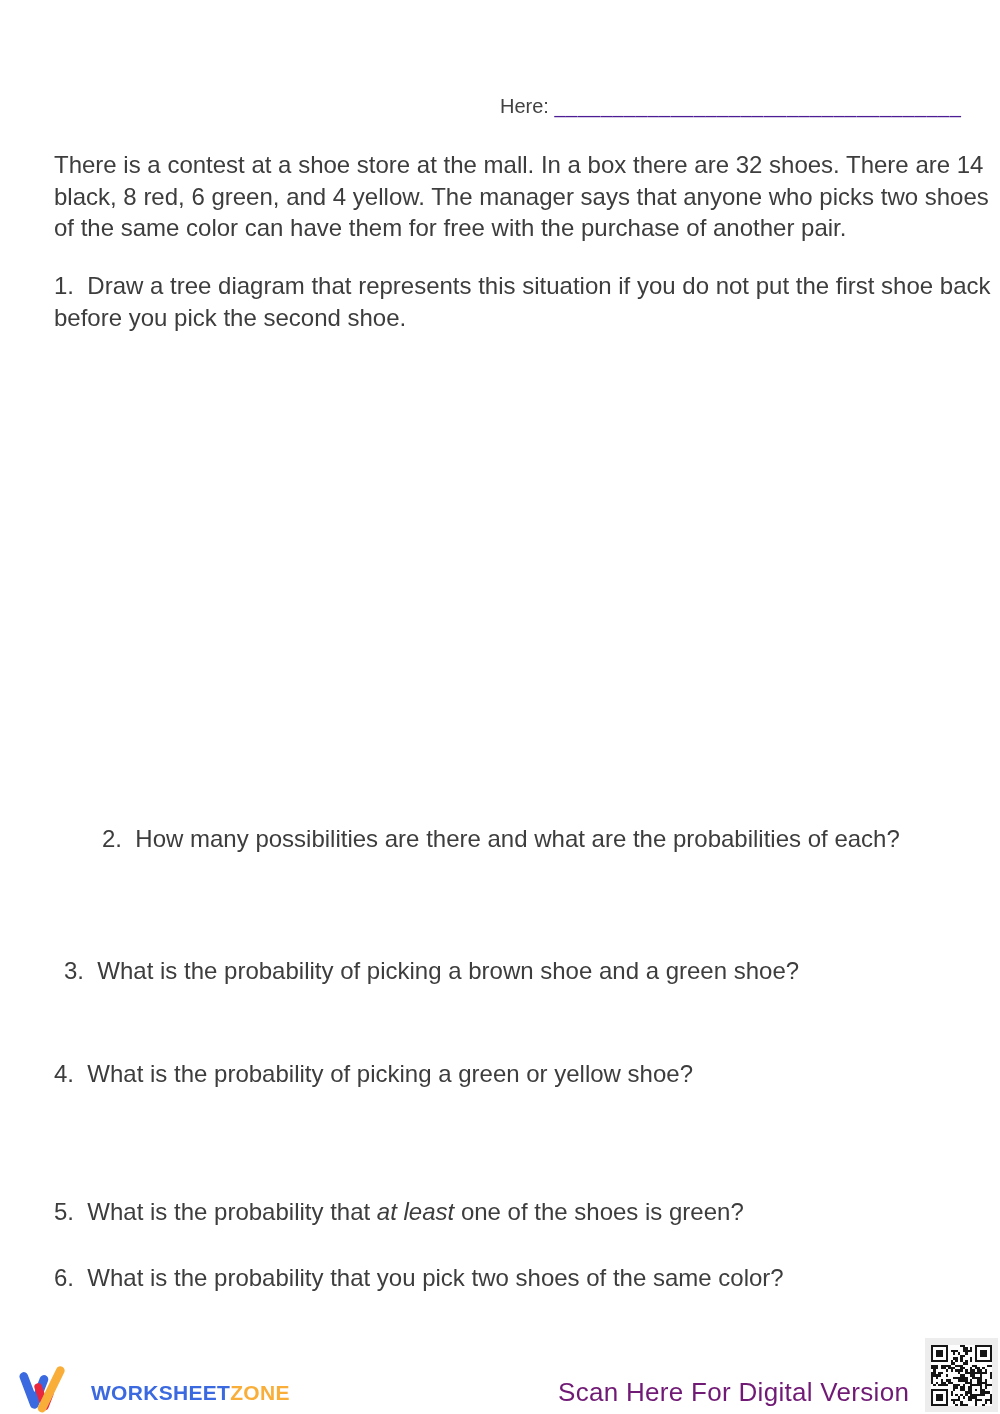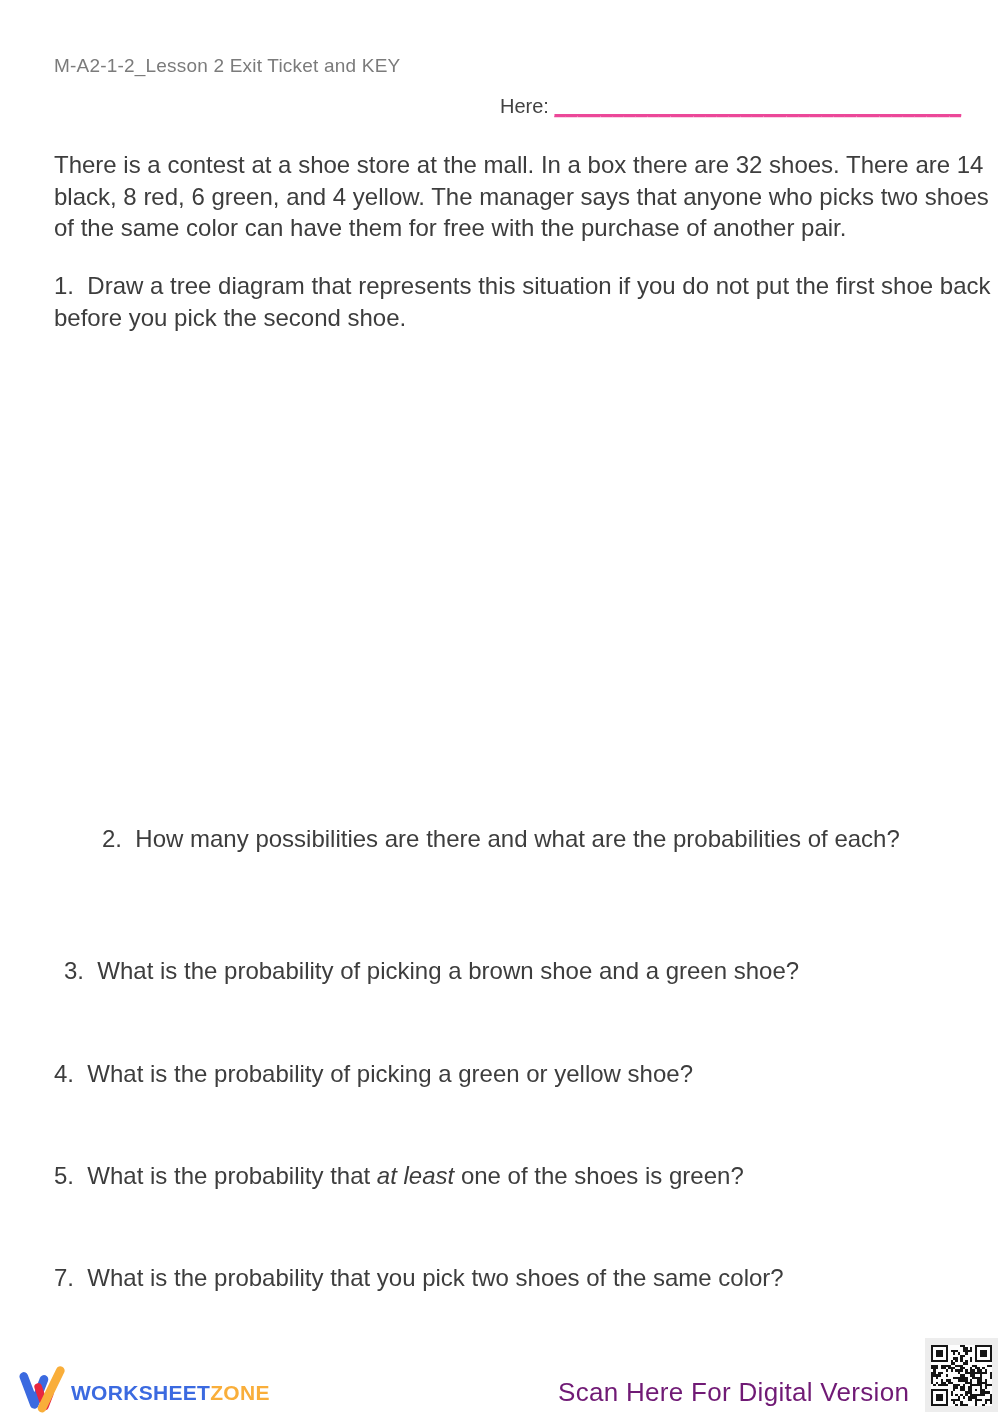--- a/index.html
+++ b/index.html
@@ -17,84 +17,83 @@
     font-size:19px;
     color:#7b7b7b;
     letter-spacing:.2px;
   }
   .name-line{
     left:500px;top:95px;
     font-size:20px;
     color:#424242;
     white-space:pre;
   }
-  .name-blank{letter-spacing:.5px;color:#ec4899;text-decoration:underline;}
+  .name-blank{letter-spacing:.5px;color:#4c1d95;}
   .text-block{
     left:54px;width:940px;
     font-size:24px;
     line-height:31.6px;
     color:#3d3d3d;
     white-space:pre-wrap;
   }
   .intro{top:149px;}
   .q1{top:270px;}
   .q2{top:823px;margin-left:48px;}
   .q3{top:955px;margin-left:10px;}
   .q4{top:1058px;}
-  .q5{top:1160px;}
+  .q5{top:1196px;}
   .q6{top:1262px;}
   .it{font-style:italic;}
   .logo-mark{left:18px;top:1363px;width:50px;height:50px;}
   .brand{
     left:71px;top:1381px;
     font-size:21px;
     font-weight:bold;
     letter-spacing:.3px;
     white-space:pre;
   }
-  .brand-worksheet{color:#3b6ae0;}
+  .brand-worksheet{color:#3b6ae0;margin-left:20px;}
   .brand-zone{color:#f9ae3a;}
   .scan-text{
     left:558px;top:1377px;
     font-size:26px;
     color:#701a75;
     letter-spacing:.3px;
   }
   .qr-box{
     left:925px;top:1338px;
     width:73px;height:74px;
     background:#ededed;
     display:flex;align-items:center;justify-content:center;
   }
 </style>
 </head>
 <body>
 
 <div class="page">
 
-  <div class="abs doc-title">M-A2-1-2_Lesson 2 Exit Ticket and KEY</div>
 
   <div class="abs name-line"><span>Here: </span><span class="name-blank">___________________________________</span></div>
 
   <div class="abs text-block intro">There is a contest at a shoe store at the mall. In a box there are 32 shoes. There are 14
 black, 8 red, 6 green, and 4 yellow. The manager says that anyone who picks two shoes
 of the same color can have them for free with the purchase of another pair.</div>
 
   <div class="abs text-block q1">1.  Draw a tree diagram that represents this situation if you do not put the first shoe back
 before you pick the second shoe.</div>
 
   <div class="abs text-block q2">2.  How many possibilities are there and what are the probabilities of each?</div>
 
   <div class="abs text-block q3">3.  What is the probability of picking a brown shoe and a green shoe?</div>
 
   <div class="abs text-block q4">4.  What is the probability of picking a green or yellow shoe?</div>
 
   <div class="abs text-block q5"><span>5.  What is the probability that </span><span class="it">at least</span><span> one of the shoes is green?</span></div>
 
-  <div class="abs text-block q6">7.  What is the probability that you pick two shoes of the same color?</div>
+  <div class="abs text-block q6">6.  What is the probability that you pick two shoes of the same color?</div>
 
   <div class="abs logo-mark">
     <svg width="50" height="50" viewBox="0 0 52 50" fill="none" xmlns="http://www.w3.org/2000/svg">
       <path d="M6 13 L17 42 L27 16" stroke="#3b6ae0" stroke-width="9" stroke-linecap="round" stroke-linejoin="round" fill="none"></path>
       <path d="M21 24 L28 44 L33 31" stroke="#e8273f" stroke-width="8" stroke-linecap="round" stroke-linejoin="round" fill="none"></path>
       <path d="M25 46 L44 7" stroke="#f9ae3a" stroke-width="9" stroke-linecap="round" fill="none"></path>
     </svg>
   </div>
 
   <div class="abs brand"><span class="brand-worksheet">WORKSHEET</span><span class="brand-zone">ZONE</span></div>

